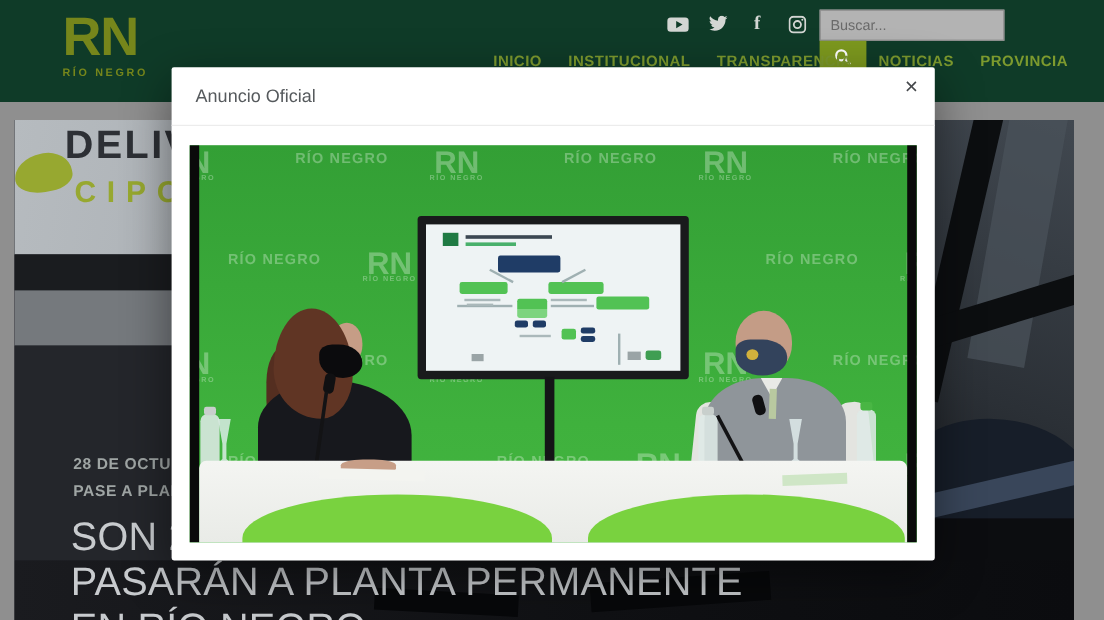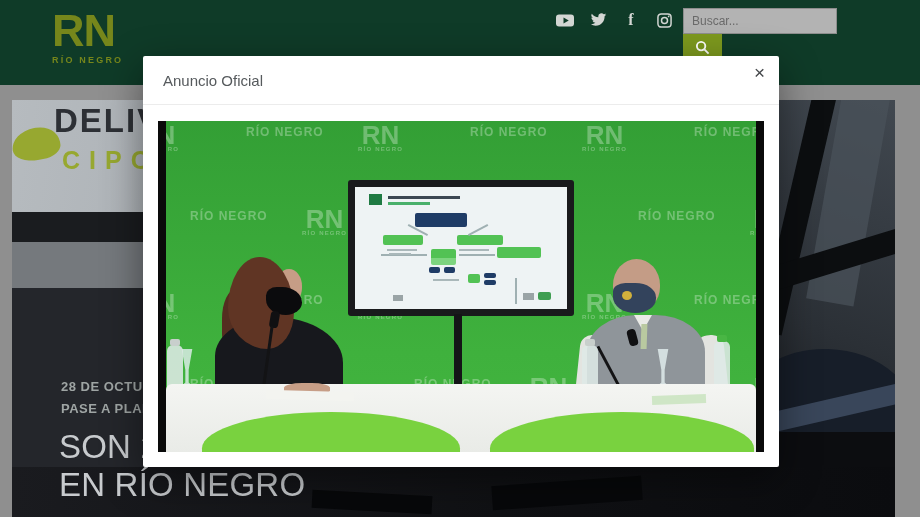--- a/index.html
+++ b/index.html
@@ -191,20 +191,27 @@
       <div id="searchbox">
         <input id="search-input" type="text" placeholder="Buscar..." style="">
         <button id="search-btn">
           <svg width="15" height="15" viewBox="0 0 16 16" fill="none" stroke="#ffffff" stroke-width="2">
               <circle cx="6.5" cy="6.5" r="4.5"></circle>
               <line x1="10" y1="10" x2="14.5" y2="14.5"></line>
             </svg>
         </button>
       </div>
 
+      <nav id="nav">
+        <a>INICIO</a>
+        <a>INSTITUCIONAL</a>
+        <a>TRANSPARENCIA</a>
+        <a>NOTICIAS</a>
+        <a>PROVINCIA</a>
+      </nav>
     </div>
 
     <div id="photo-bg">
       <div class="abs ph-sign">
         <div class="abs sign-blob"></div>
         <div class="abs sign-l1">DELIV</div>
         <div class="abs sign-l2">CIPO</div>
       </div>
       <div class="abs band-dark1"></div>
       <div class="abs band-mid"></div>
@@ -220,20 +227,21 @@
       <div class="abs ph-bottom">
         <div class="abs kb" style="left:480px;top:14px;width:150px;height:24px;transform:rotate(-4deg);"></div>
         <div class="abs kb" style="left:300px;top:26px;width:120px;height:18px;transform:rotate(3deg);"></div>
       </div>
     </div>
 
     <div id="a-date" class="meta-line">28 DE OCTUBRE</div>
     <div id="a-cat" class="meta-line">PASE A PLANTA</div>
     <div id="headline">
       <div>SON 2</div>
+      <div>PASARÁN A PLANTA PERMANENTE</div>
       <div>EN RÍO NEGRO</div>
     </div>
   </div>
 
   <div id="modal">
     <div id="modal-hd">
       <div id="modal-title">Anuncio Oficial</div>
       <button id="modal-close">×</button>
     </div>
 

